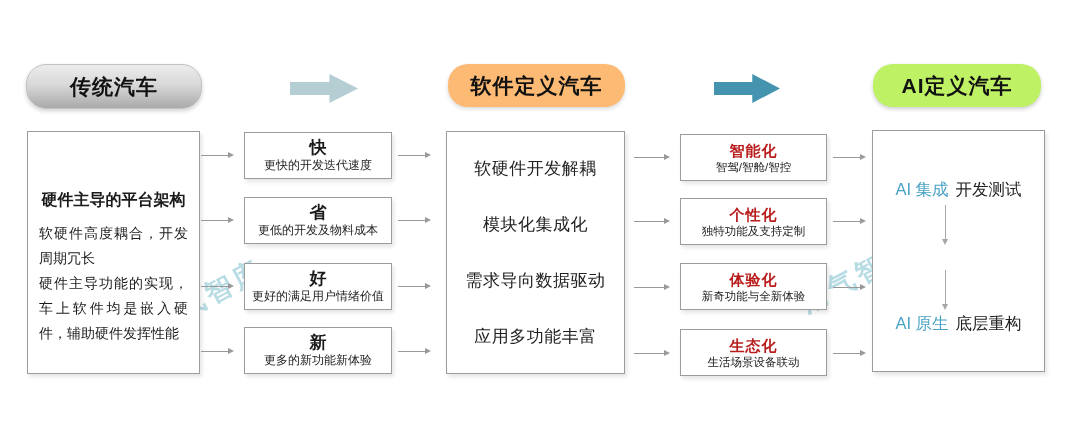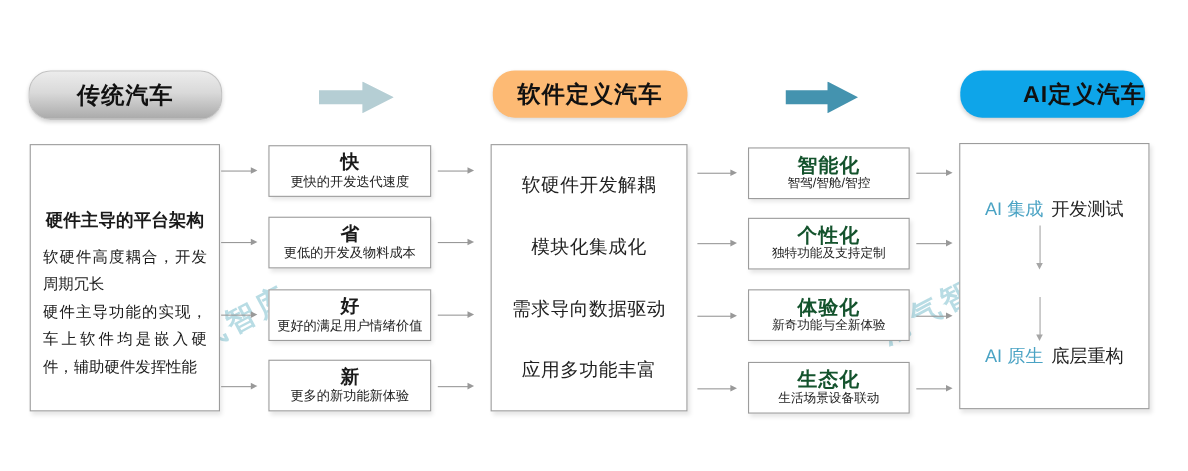--- a/index.html
+++ b/index.html
@@ -11,22 +11,22 @@
   .pill{
     position:absolute;height:43px;border-radius:20px;
     display:flex;align-items:center;justify-content:center;
     font-size:21px;font-weight:bold;letter-spacing:1px;color:#111;
   }
   .pill-1{left:26px;top:64px;width:174px;
     background:linear-gradient(180deg,#ececec 0%,#d9d9d9 45%,#aaaaaa 100%);
     border:1px solid #c2c2c2;box-shadow:0 2px 4px rgba(0,0,0,.18);}
   .pill-2{left:448px;top:64px;width:177px;background:#fdba74;
     box-shadow:0 2px 4px rgba(0,0,0,.15);}
-  .pill-3{left:873px;top:64px;width:168px;background:#0ea5e9;
-    box-shadow:0 2px 4px rgba(0,0,0,.2);justify-content:flex-end;}
+  .pill-3{left:873px;top:64px;width:168px;background:#bef264;
+    box-shadow:0 2px 4px rgba(0,0,0,.2);}
   
   .bigarrow{
     position:absolute;
     clip-path:polygon(0% 28%,58% 28%,58% 0%,100% 50%,58% 100%,58% 72%,0% 72%);
     filter:drop-shadow(1px 2px 2px rgba(0,0,0,.2));
   }
   .bigarrow-1{left:290px;top:74px;width:68px;height:29px;background:#b5ced4;}
   .bigarrow-2{left:714px;top:74px;width:66px;height:29px;background:#4493af;}
   
   .box{
@@ -45,21 +45,21 @@
   .col3-box{
     left:446px;top:131px;width:179px;height:243px;
     display:flex;flex-direction:column;justify-content:space-around;
     align-items:center;padding:8px 0;
   }
   .col3-row{font-size:17px;letter-spacing:.5px;color:#222;}
   .col4-box{
     left:680px;width:147px;height:47px;
     display:flex;flex-direction:column;align-items:center;justify-content:center;
   }
-  .col4-box .t{font-size:18px;font-weight:bold;color:#14532d;line-height:19px;letter-spacing:1px;}
+  .col4-box .t{font-size:15px;font-weight:bold;color:#b91c1c;line-height:19px;letter-spacing:1px;}
   .col4-box .d{font-size:11.5px;color:#222;line-height:15px;}
   .col5-box{left:872px;top:130px;width:173px;height:242px;}
   .ai-row{position:absolute;left:0;width:100%;text-align:center;font-size:16.5px;font-weight:normal;white-space:nowrap;}
   .ai-row .ai{color:#4aa3c4;}
   .ai-row .rest{color:#222;margin-left:7px;}
   
   .ha{position:absolute;width:33px;height:9px;}
   .ha::before{content:"";position:absolute;left:0;right:5px;top:4px;border-top:1.5px solid #999;}
   .ha::after{content:"";position:absolute;right:0;top:1px;width:0;height:0;
     border-left:6px solid #999;border-top:3.5px solid transparent;border-bottom:3.5px solid transparent;}

